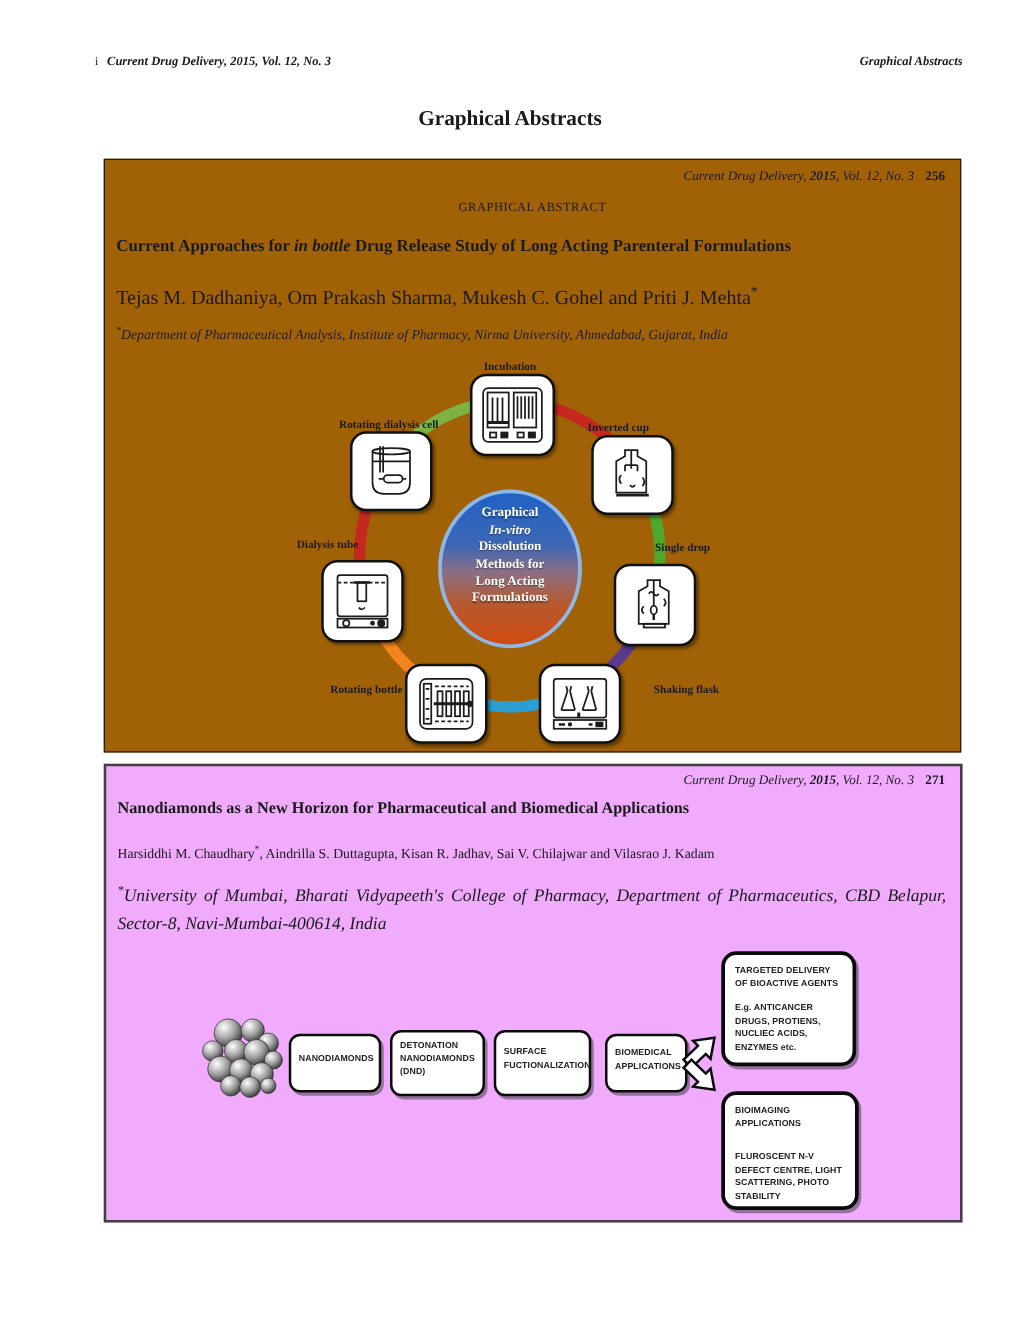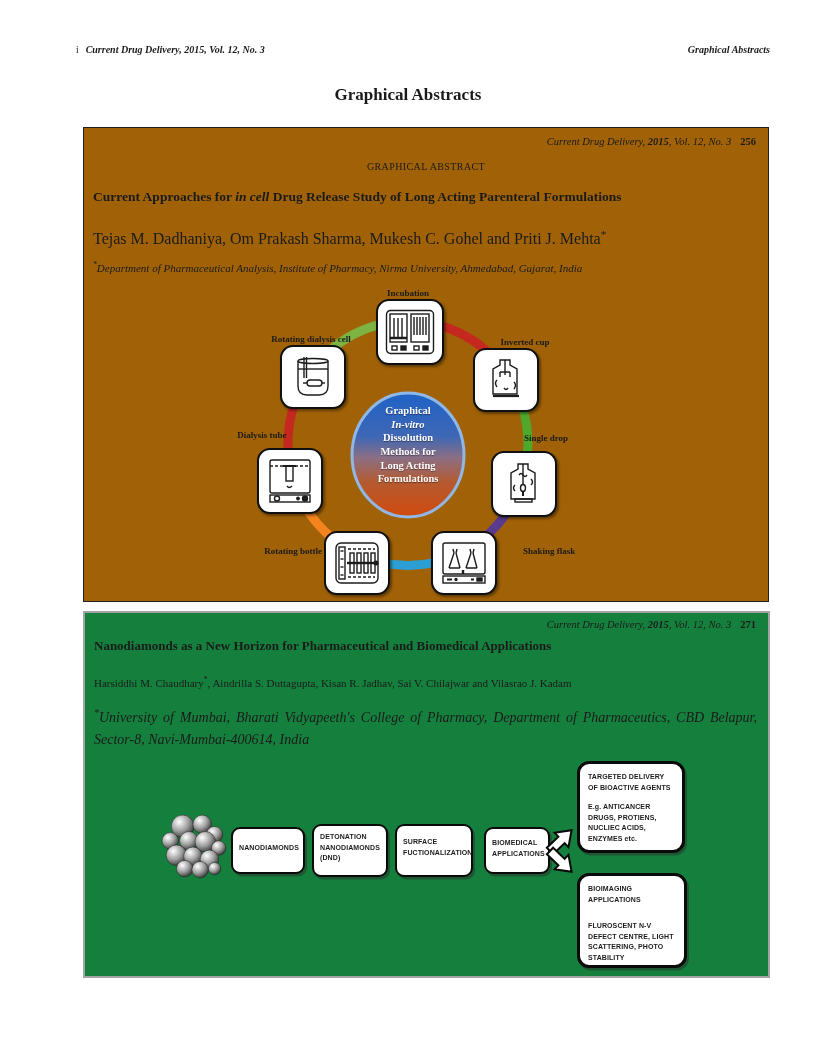--- a/index.html
+++ b/index.html
@@ -12,21 +12,21 @@
   .runhead-left .marker{font-style:normal;font-weight:400;margin-right:7px;font-size:9.5px;}
   .bi{font-weight:bold;font-style:italic;}
   .runhead-right{position:absolute;top:44px;right:46px;font-size:10px;}
   .page-title{position:absolute;top:85px;left:0;width:100%;text-align:center;
               font-size:17px;font-weight:bold;}
 
   
   .frame1{position:absolute;left:83px;top:127px;width:684px;height:473px;
           border:1.5px solid #1f1f1f;background:#a16207;}
   .frame2{position:absolute;left:83px;top:611px;width:683px;height:363px;
-          border:2px solid #a3a3a3;background:#15803d;}
+          border:2px solid #404040;background:#f0abfc;}
 
   .jref{position:absolute;top:8px;right:12px;font-size:10.5px;font-style:italic;}
   .jref b{font-style:italic;}
   .jref .pgno{font-style:normal;font-weight:bold;margin-left:9px;}
 
   .sect-label{position:absolute;top:33px;left:0;width:100%;text-align:center;
               font-weight:normal;font-size:10px;letter-spacing:.4px;}
   .title1{position:absolute;top:61px;left:9px;right:9px;font-size:13.5px;font-weight:bold;}
   .authors1{position:absolute;top:102px;left:9px;right:9px;font-size:16px;}
   .affil1{position:absolute;top:134px;left:9px;right:9px;font-size:11px;font-style:italic;}
@@ -67,21 +67,21 @@
 </div>
 <div class="runhead-right bi">Graphical Abstracts</div>
 <div class="page-title">Graphical Abstracts</div>
 
 <div class="frame1">
   <div class="jref">
     <span>Current Drug Delivery, </span><b>2015</b><span>, Vol. 12, No. 3</span><span class="pgno">256</span>
   </div>
   <div class="sect-label">GRAPHICAL ABSTRACT</div>
   <div class="title1">
-    <span>Current Approaches for </span><i>in cell</i><span> Drug Release Study of Long Acting Parenteral Formulations</span>
+    <span>Current Approaches for </span><i>in bottle</i><span> Drug Release Study of Long Acting Parenteral Formulations</span>
   </div>
   <div class="authors1">
     <span>Tejas M. Dadhaniya, Om Prakash Sharma, Mukesh C. Gohel and Priti J. Mehta</span><sup>*</sup>
   </div>
   <div class="affil1">
     <sup>*</sup><span>Department of Pharmaceutical Analysis, Institute of Pharmacy, Nirma University, Ahmedabad, Gujarat, India</span>
   </div>
 
   <div class="diagram1">
     <svg class="ringsvg" width="684" height="313">
@@ -144,21 +144,21 @@
         <ellipse cx="22" cy="5" rx="15" ry="2.5"></ellipse>
         <line x1="7" y1="13" x2="37" y2="13"></line>
         <line x1="13" y1="1" x2="13" y2="22"></line>
           <line x1="15.5" y1="1" x2="15.5" y2="22"></line>
         <rect x="16" y="24" width="15" height="6" rx="3"></rect>
         <line x1="31" y1="27" x2="34" y2="27"></line>
           <line x1="12" y1="27" x2="16" y2="27"></line>
       </svg>
     </div>
 
-    <div class="nlabel" style="left:386px;top:49px;width:110px;text-align:center;">Inverted cup</div>
+    <div class="nlabel" style="left:386px;top:49px;width:110px;text-align:left;">Inverted cup</div>
     <div class="node" style="left:389px;top:60px;">
       <svg width="44" height="44" viewBox="0 0 44 44" fill="none" stroke="#1c1c1c" stroke-width="1.4">
         <path d="M16,2 h10 v5 l7,4 v25 h-24 v-25 l7,-4 z"></path>
         <line x1="21" y1="2" x2="21" y2="17"></line>
         <path d="M16,14 h10 M16,14 v5 M26,14 v5"></path>
         <path d="M13,22 q-3,3 0,7"></path>
           <path d="M30,24 q3,3 0,7"></path>
         <path d="M20,30 q2,3 4,0"></path>
         <line x1="9" y1="38" x2="35" y2="38" stroke-width="2.2"></line>
       </svg>

